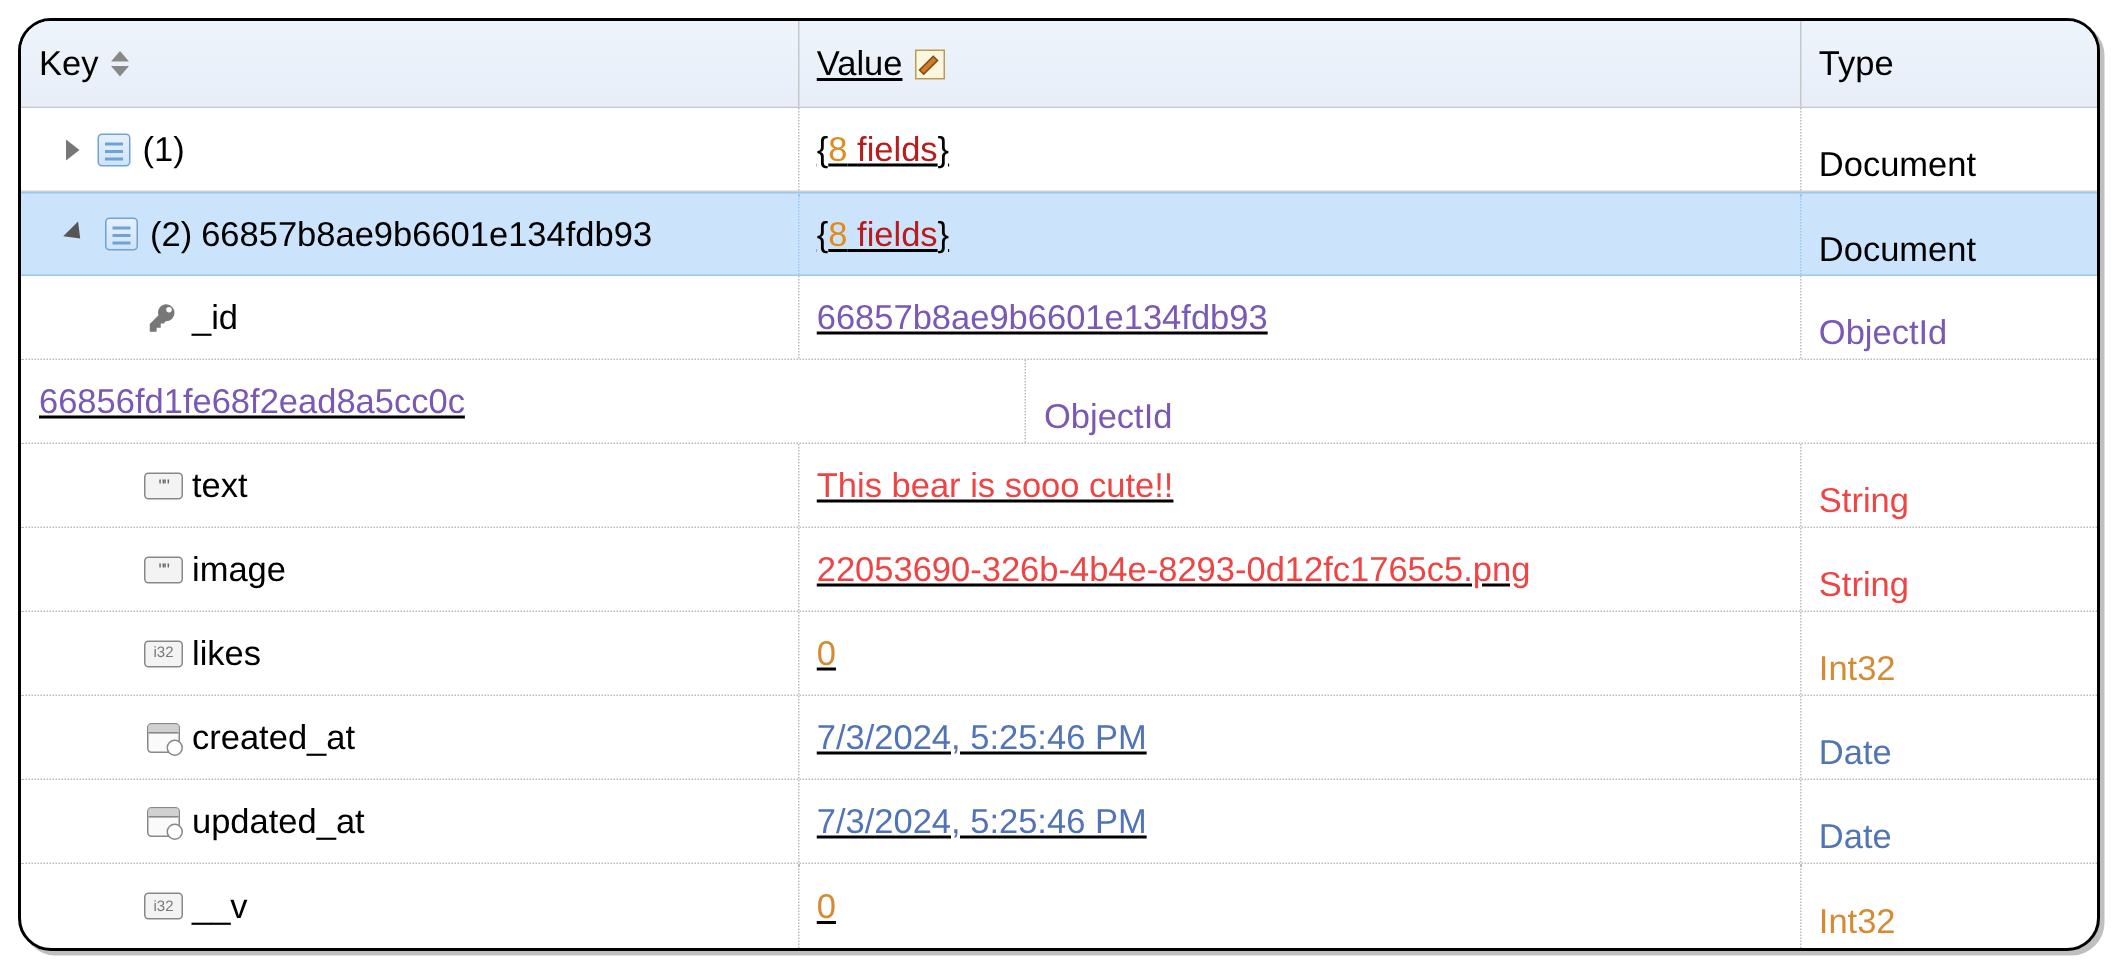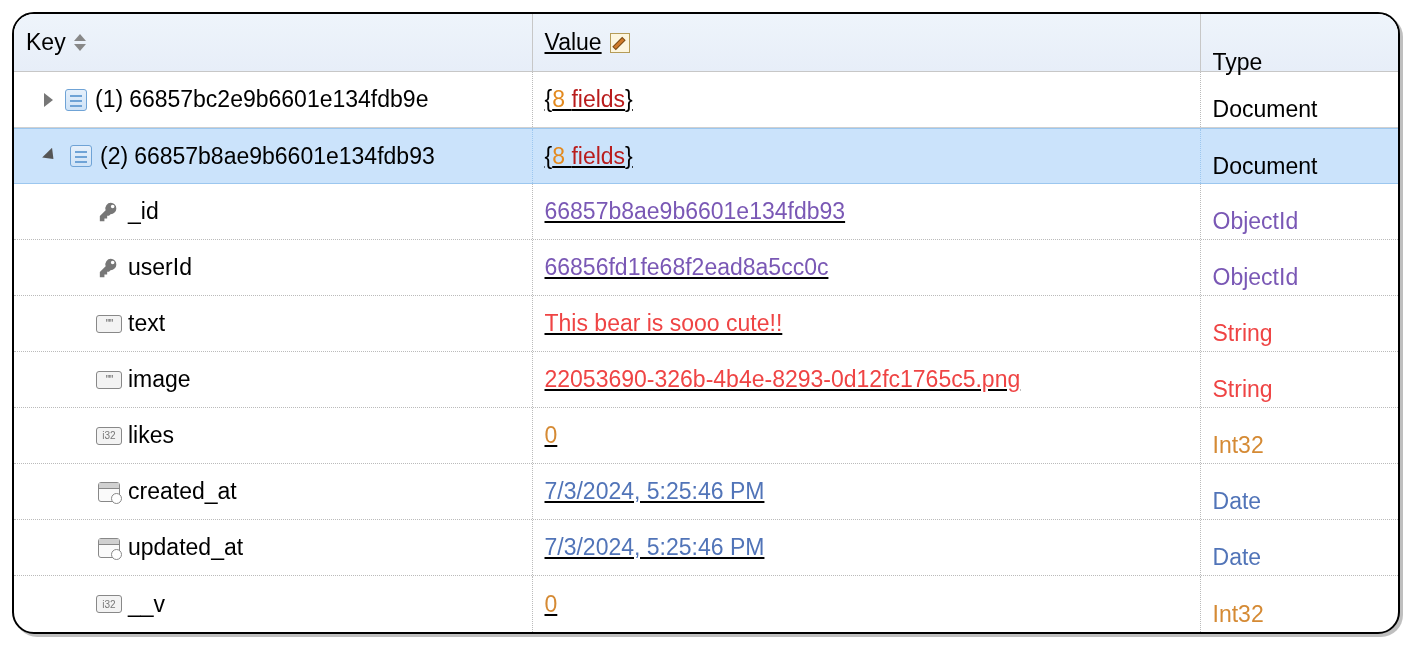--- a/index.html
+++ b/index.html
@@ -24,21 +24,21 @@
   .col-key   { width: 520px; }
   .col-value { width: 670px; text-decoration: underline; }
   .col-type  { width: 198px; margin-top: 20px; }
 
   
   .header {
     display: flex;
     background: linear-gradient(#eef4fb, #e7eef8);
     border-bottom: 1px solid #c7c7c7;
     height: 58px;
-    align-items: flex-start;
+    align-items: flex-end;
   }
   .header .hcell {
     padding: 0 12px;
     display: flex;
     align-items: center;
     gap: 8px;
     height: 100%;
     border-right: 1px solid #c7c7c7;
     font-weight: 400;
   }
@@ -191,21 +191,20 @@
   </div>
 
   <div class="row first-row">
     <div class="cell key col-key">
       <span class="indent1"></span>
       <span class="tri closed"></span>
       <span class="icon">
           <span class="doc-icon"></span>
         </span>
       <span>(1)</span>
-      <span>66857bc2e9b6601e134fdb9e</span>
     </div>
     <div class="cell value col-value">
       <span>{<span class="num-orange">8</span> <span class="fieldlabel">fields</span>}</span>
     </div>
     <div class="cell type col-type">
       <span>Document</span>
     </div>
   </div>
 
   <div class="row selected">
@@ -238,29 +237,20 @@
           <span>_id</span>
         </div>
         <div class="cell value col-value">
           <span class="oid-purple">66857b8ae9b6601e134fdb93</span>
         </div>
         <div class="cell type col-type">
           <span class="oid-purple">ObjectId</span>
         </div>
       </div>
       <div class="row">
-        <div class="cell key col-key">
-          <span class="indent2"></span>
-          <span class="icon key-icon">
-            <svg viewBox="0 0 24 24">
-              <path fill="#777" d="M14 2a6 6 0 0 0-5.65 8L2 16.35V22h5v-3h3v-3h2l1.65-1.65A6 6 0 1 0 14 2zm2 6a2 2 0 1 1 2-2 2 2 0 0 1-2 2z"></path>
-            </svg>
-          </span>
-          <span>userId</span>
-        </div>
         <div class="cell value col-value">
           <span class="oid-purple">66856fd1fe68f2ead8a5cc0c</span>
         </div>
         <div class="cell type col-type">
           <span class="oid-purple">ObjectId</span>
         </div>
       </div>
       <div class="row">
         <div class="cell key col-key">
           <span class="indent2"></span>

